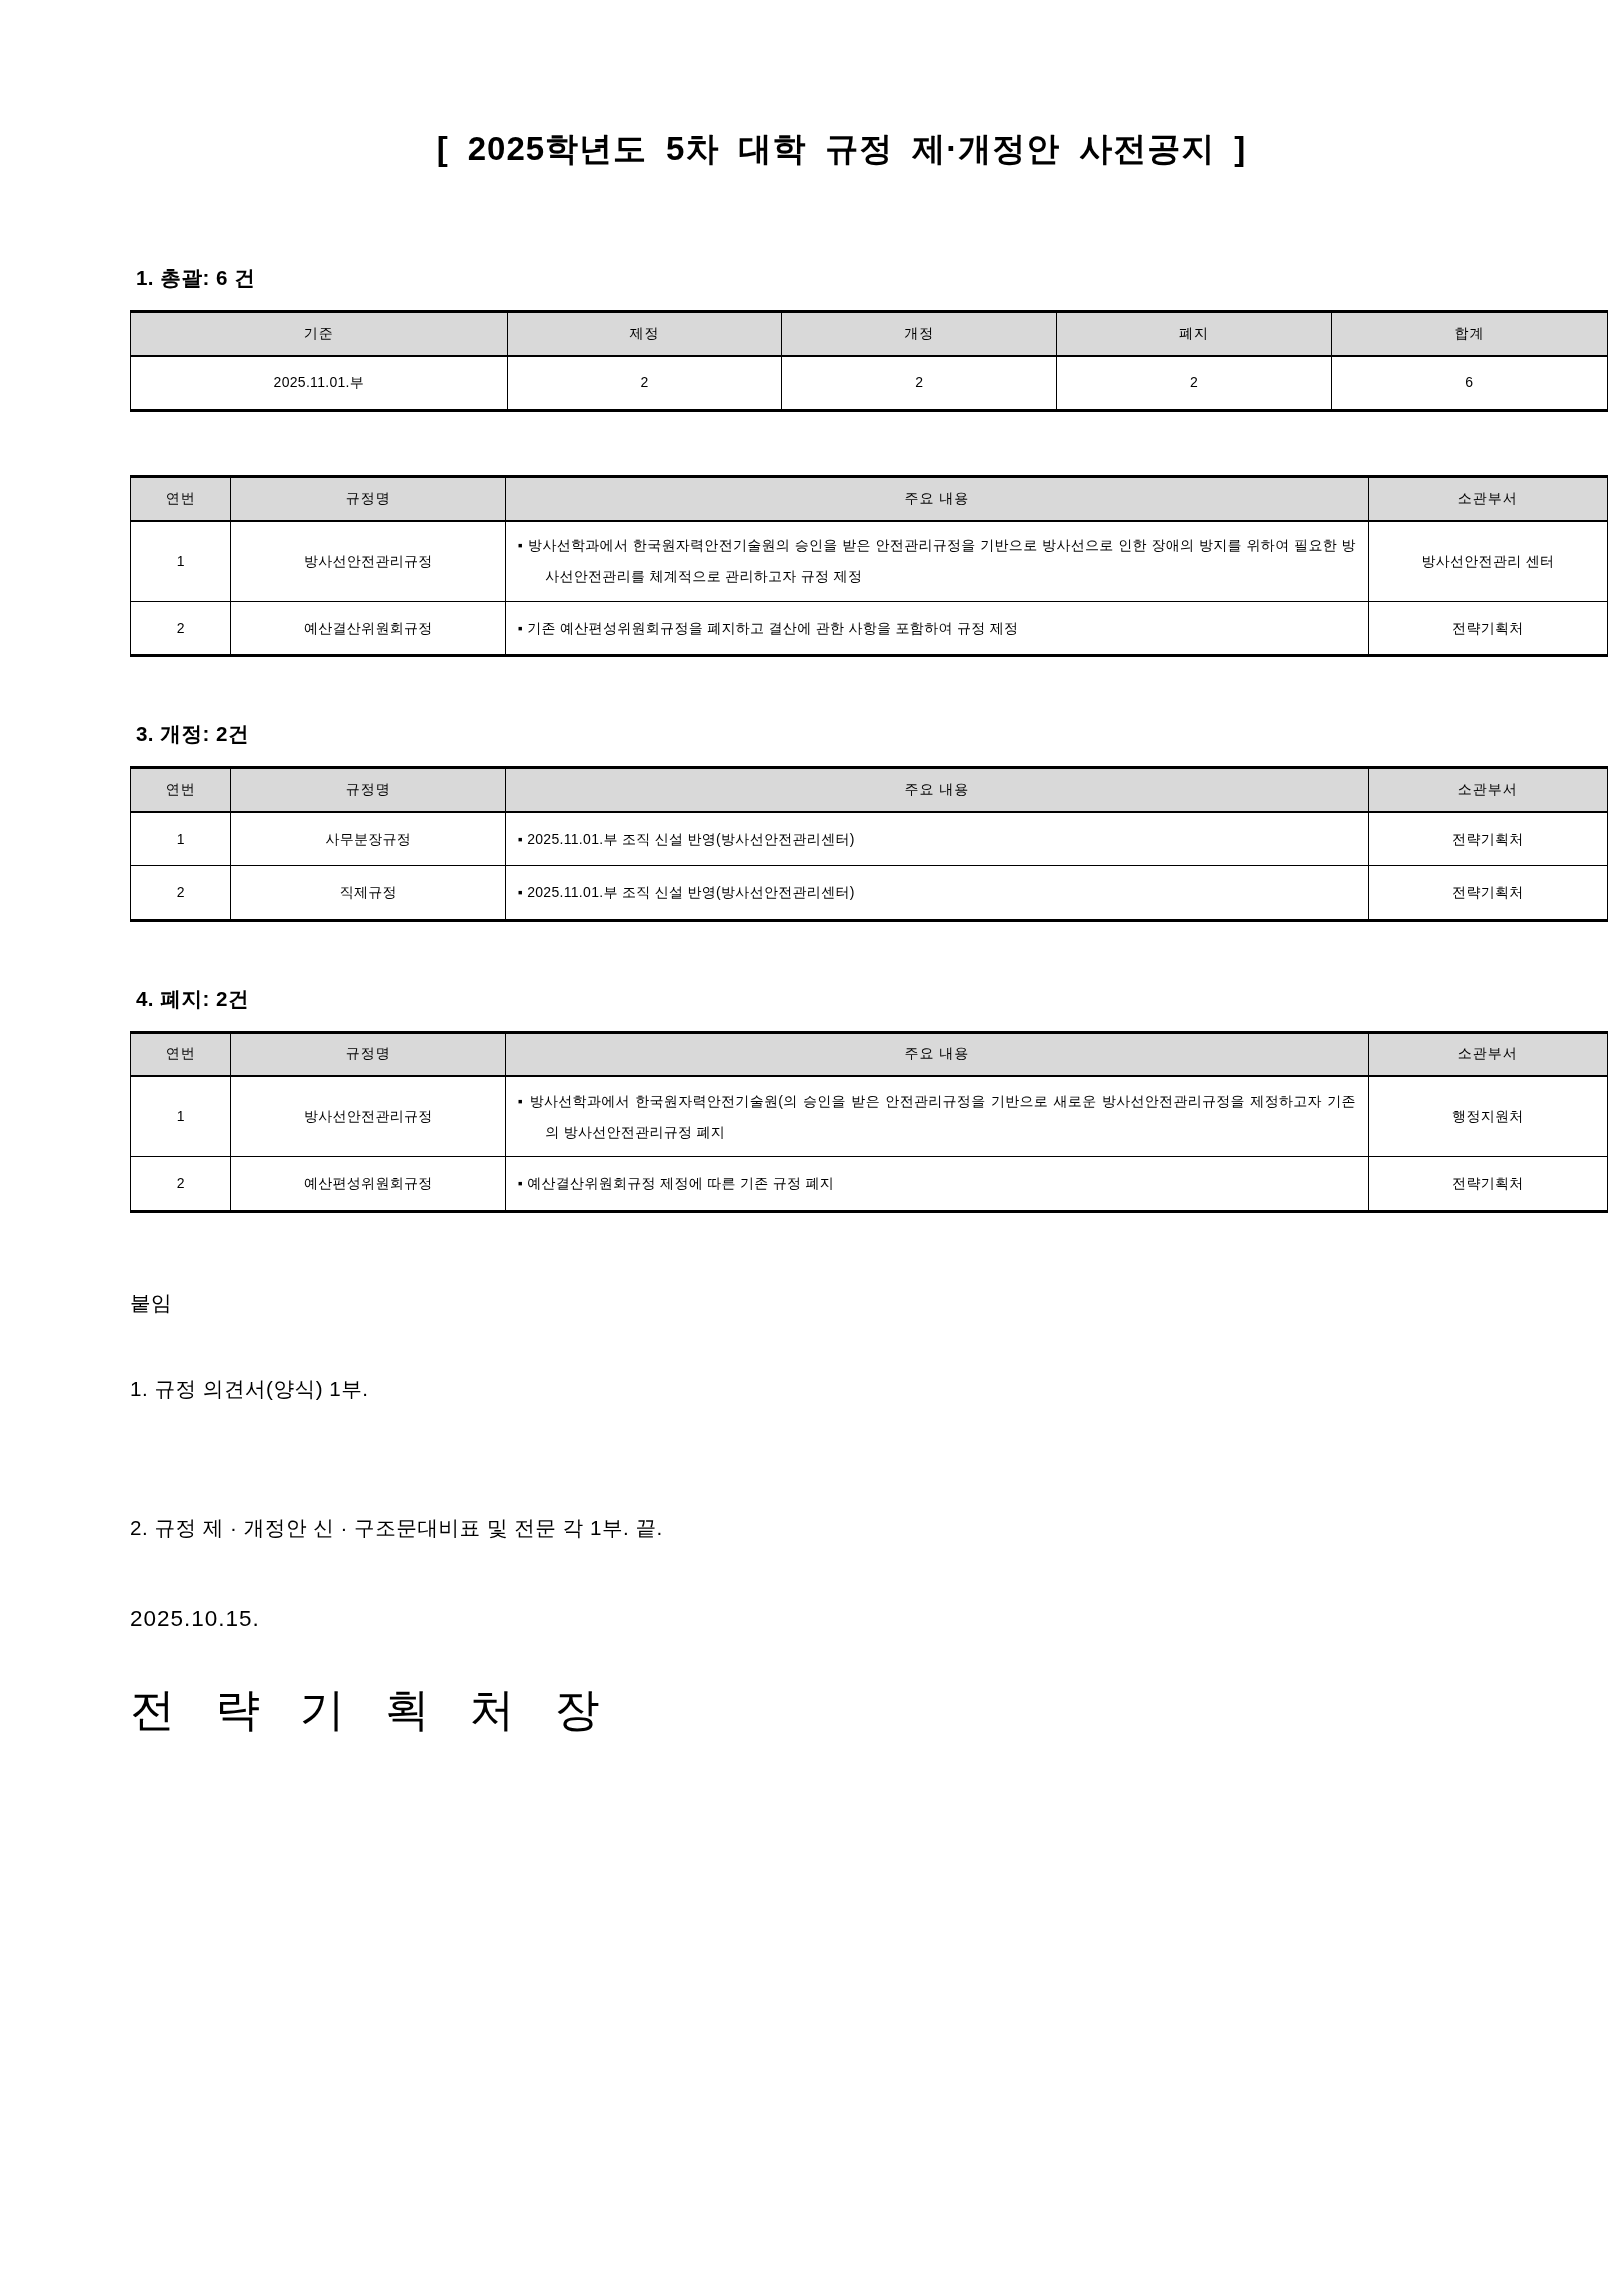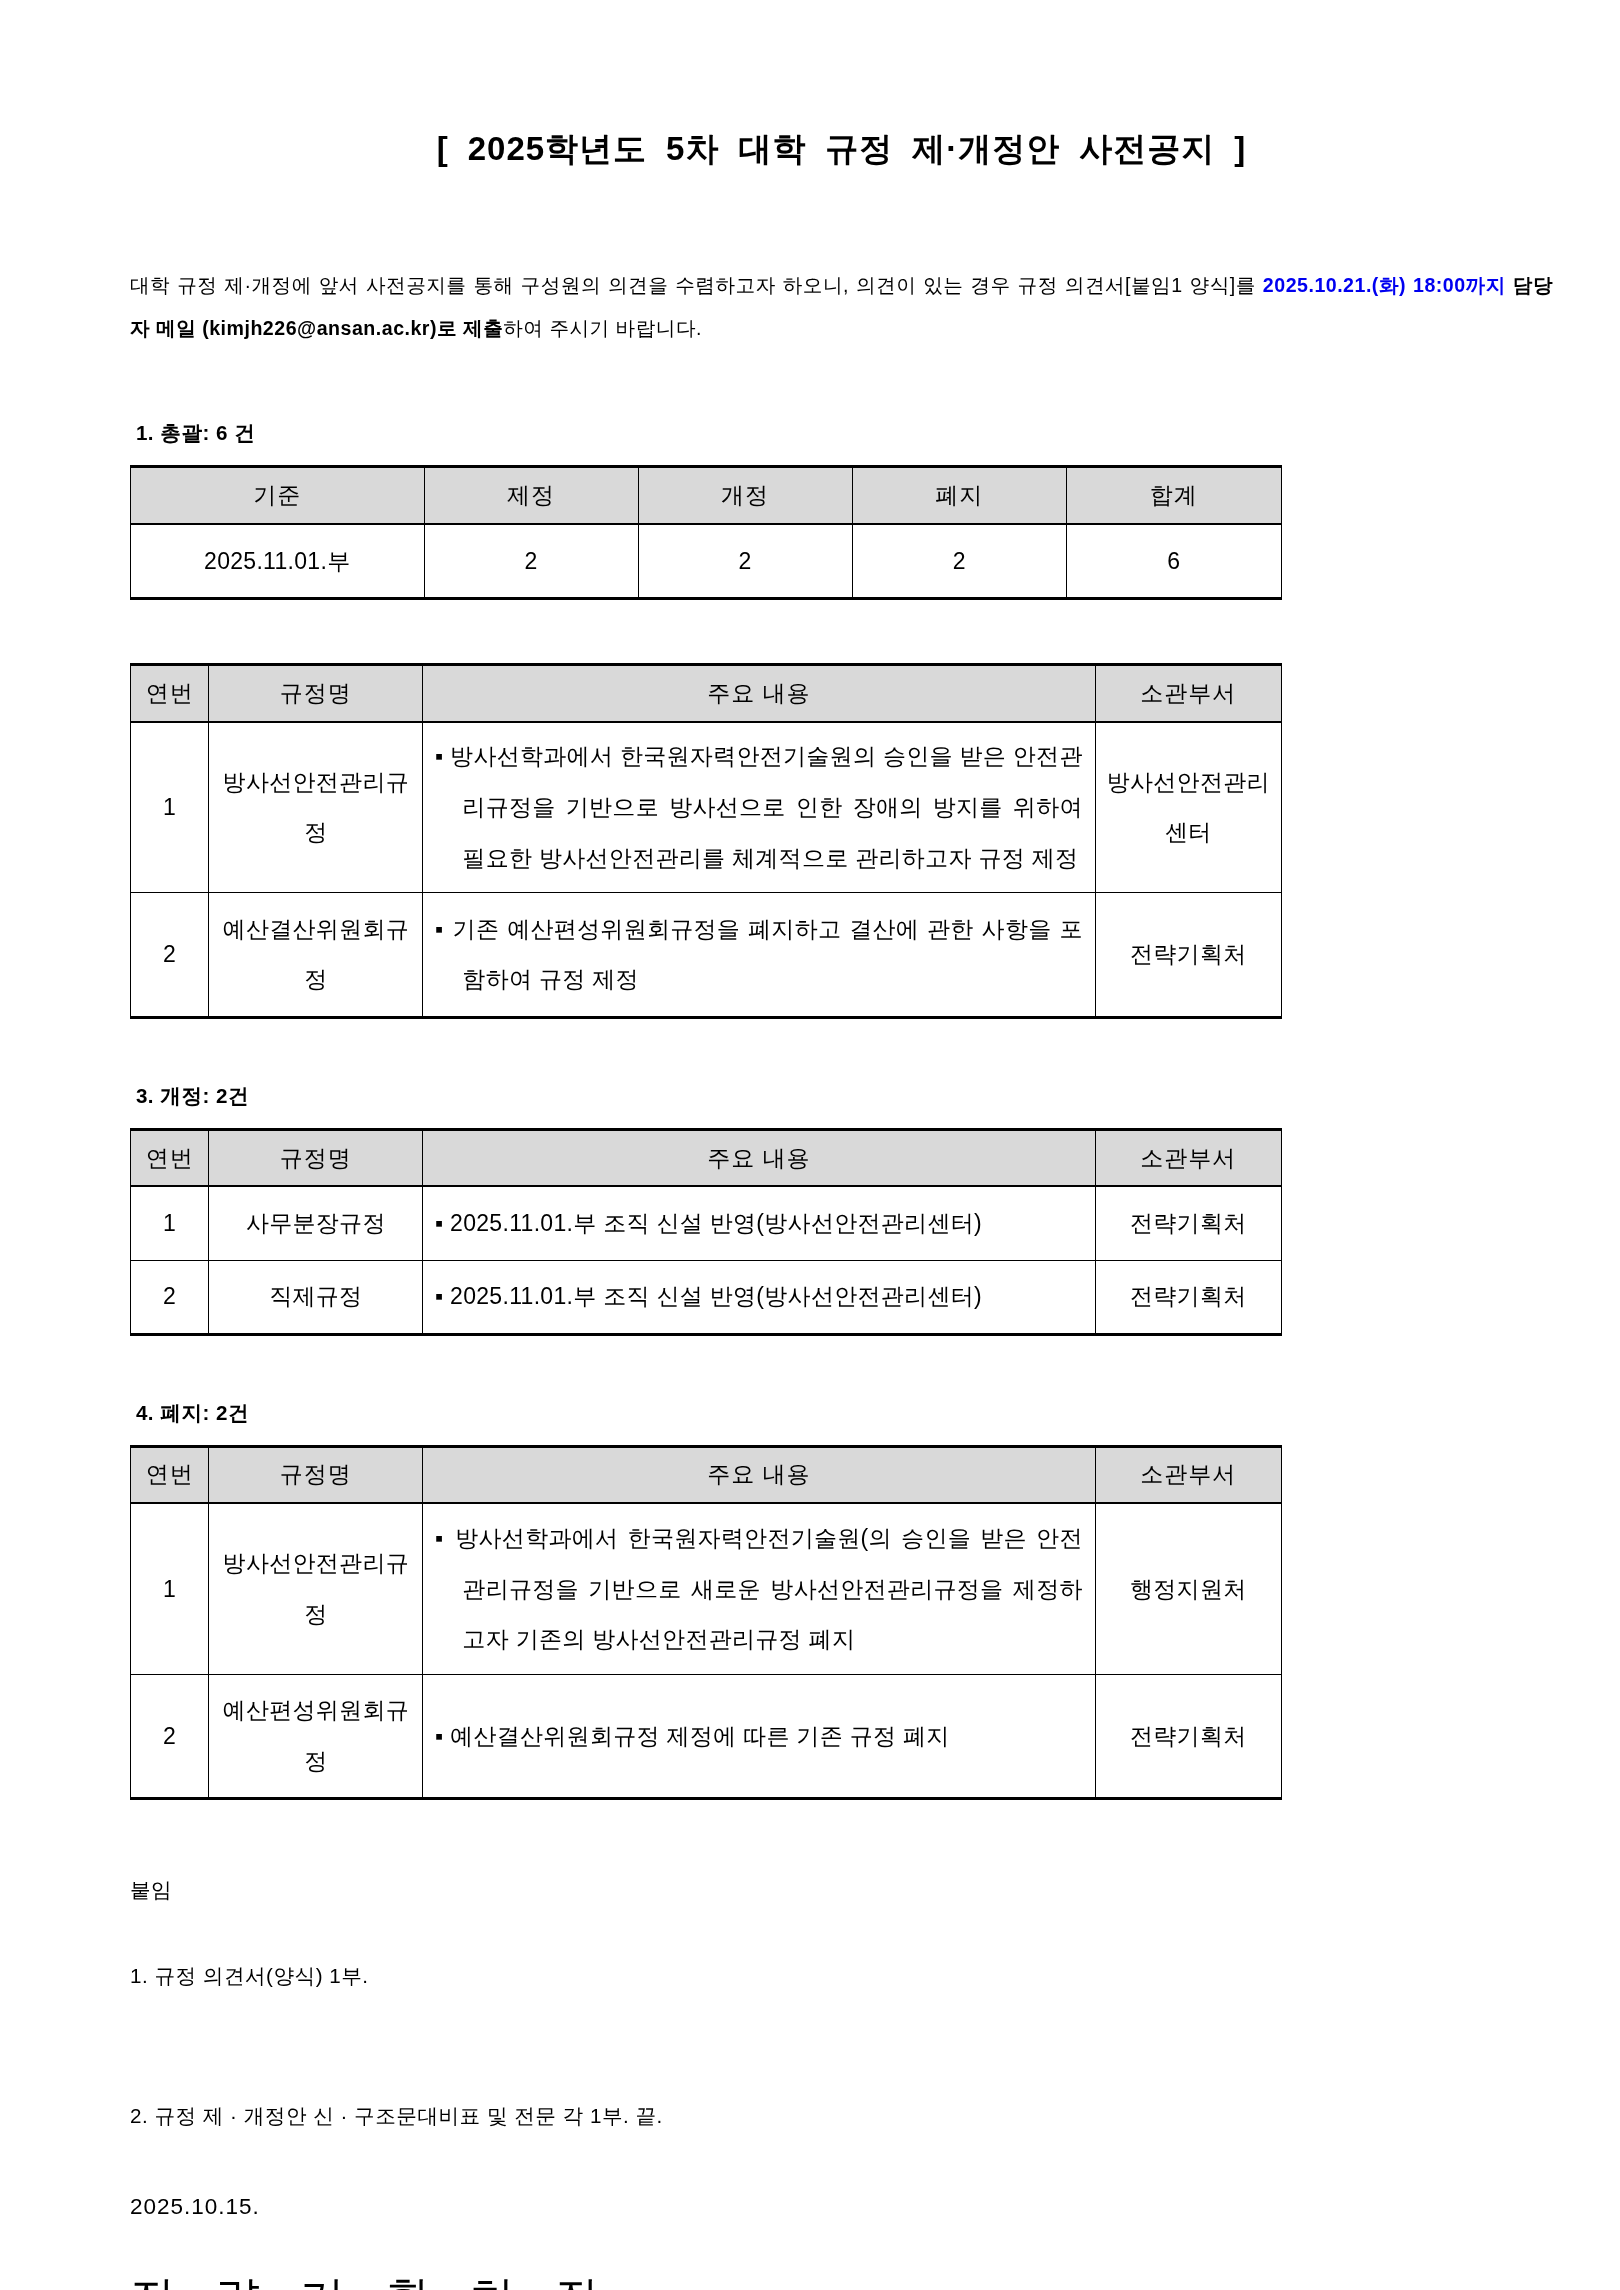--- a/index.html
+++ b/index.html
@@ -34,24 +34,24 @@
   .intro .bold { font-weight: 700; }
   .intro .deadline { font-weight: 700; color: var(--deadline_blue, #0000f0); }
   .section { margin-bottom: 63px; }
   .section-heading {
     font-size: 20.6px;
     font-weight: 700;
     margin: 0 0 17.6px 5.9px;
     letter-spacing: 0.5px;
   }
   table.doc-table {
-    width: 1152px;
+    width: 1478px;
     border-collapse: collapse;
     table-layout: fixed;
-    font-size: 23px;
+    font-size: 14px;
     border-top: 3.9px solid #000;
     border-bottom: 3.9px solid #000;
     margin-top: 18px;
   }
   table.doc-table th {
     background: #d9d9d9;
     font-weight: 400;
     padding: 11.8px 5.9px;
     border: 1px solid #000;
     border-top: none;
@@ -88,21 +88,20 @@
     white-space: nowrap;
   }
 </style>
 </head>
 <body>
 
 <div class="page">
 
   <h1 class="title">[ 2025학년도 5차 대학 규정 제·개정안 사전공지 ]</h1>
 
-  <p class="intro"><span>대학 규정 제·개정에 앞서 사전공지를 통해 구성원의 의견을 수렴하고자 하오니, 의견이 있는 경우 규정 의견서[붙임1 양식]를 </span><span class="deadline">2025.10.21.(화) 18:00까지</span><span class="bold"> 담당자 메일 (kimjh226@ansan.ac.kr)로 제출</span><span>하여 주시기 바랍니다.</span></p>
 
   <div class="section">
     <h2 class="section-heading">1. 총괄: 6 건</h2>
     <table class="doc-table">
         <colgroup>
           <col style="width: 25.5%;">
           <col style="width: 18.6%;">
           <col style="width: 18.6%;">
           <col style="width: 18.6%;">
           <col style="width: 18.7%;">

